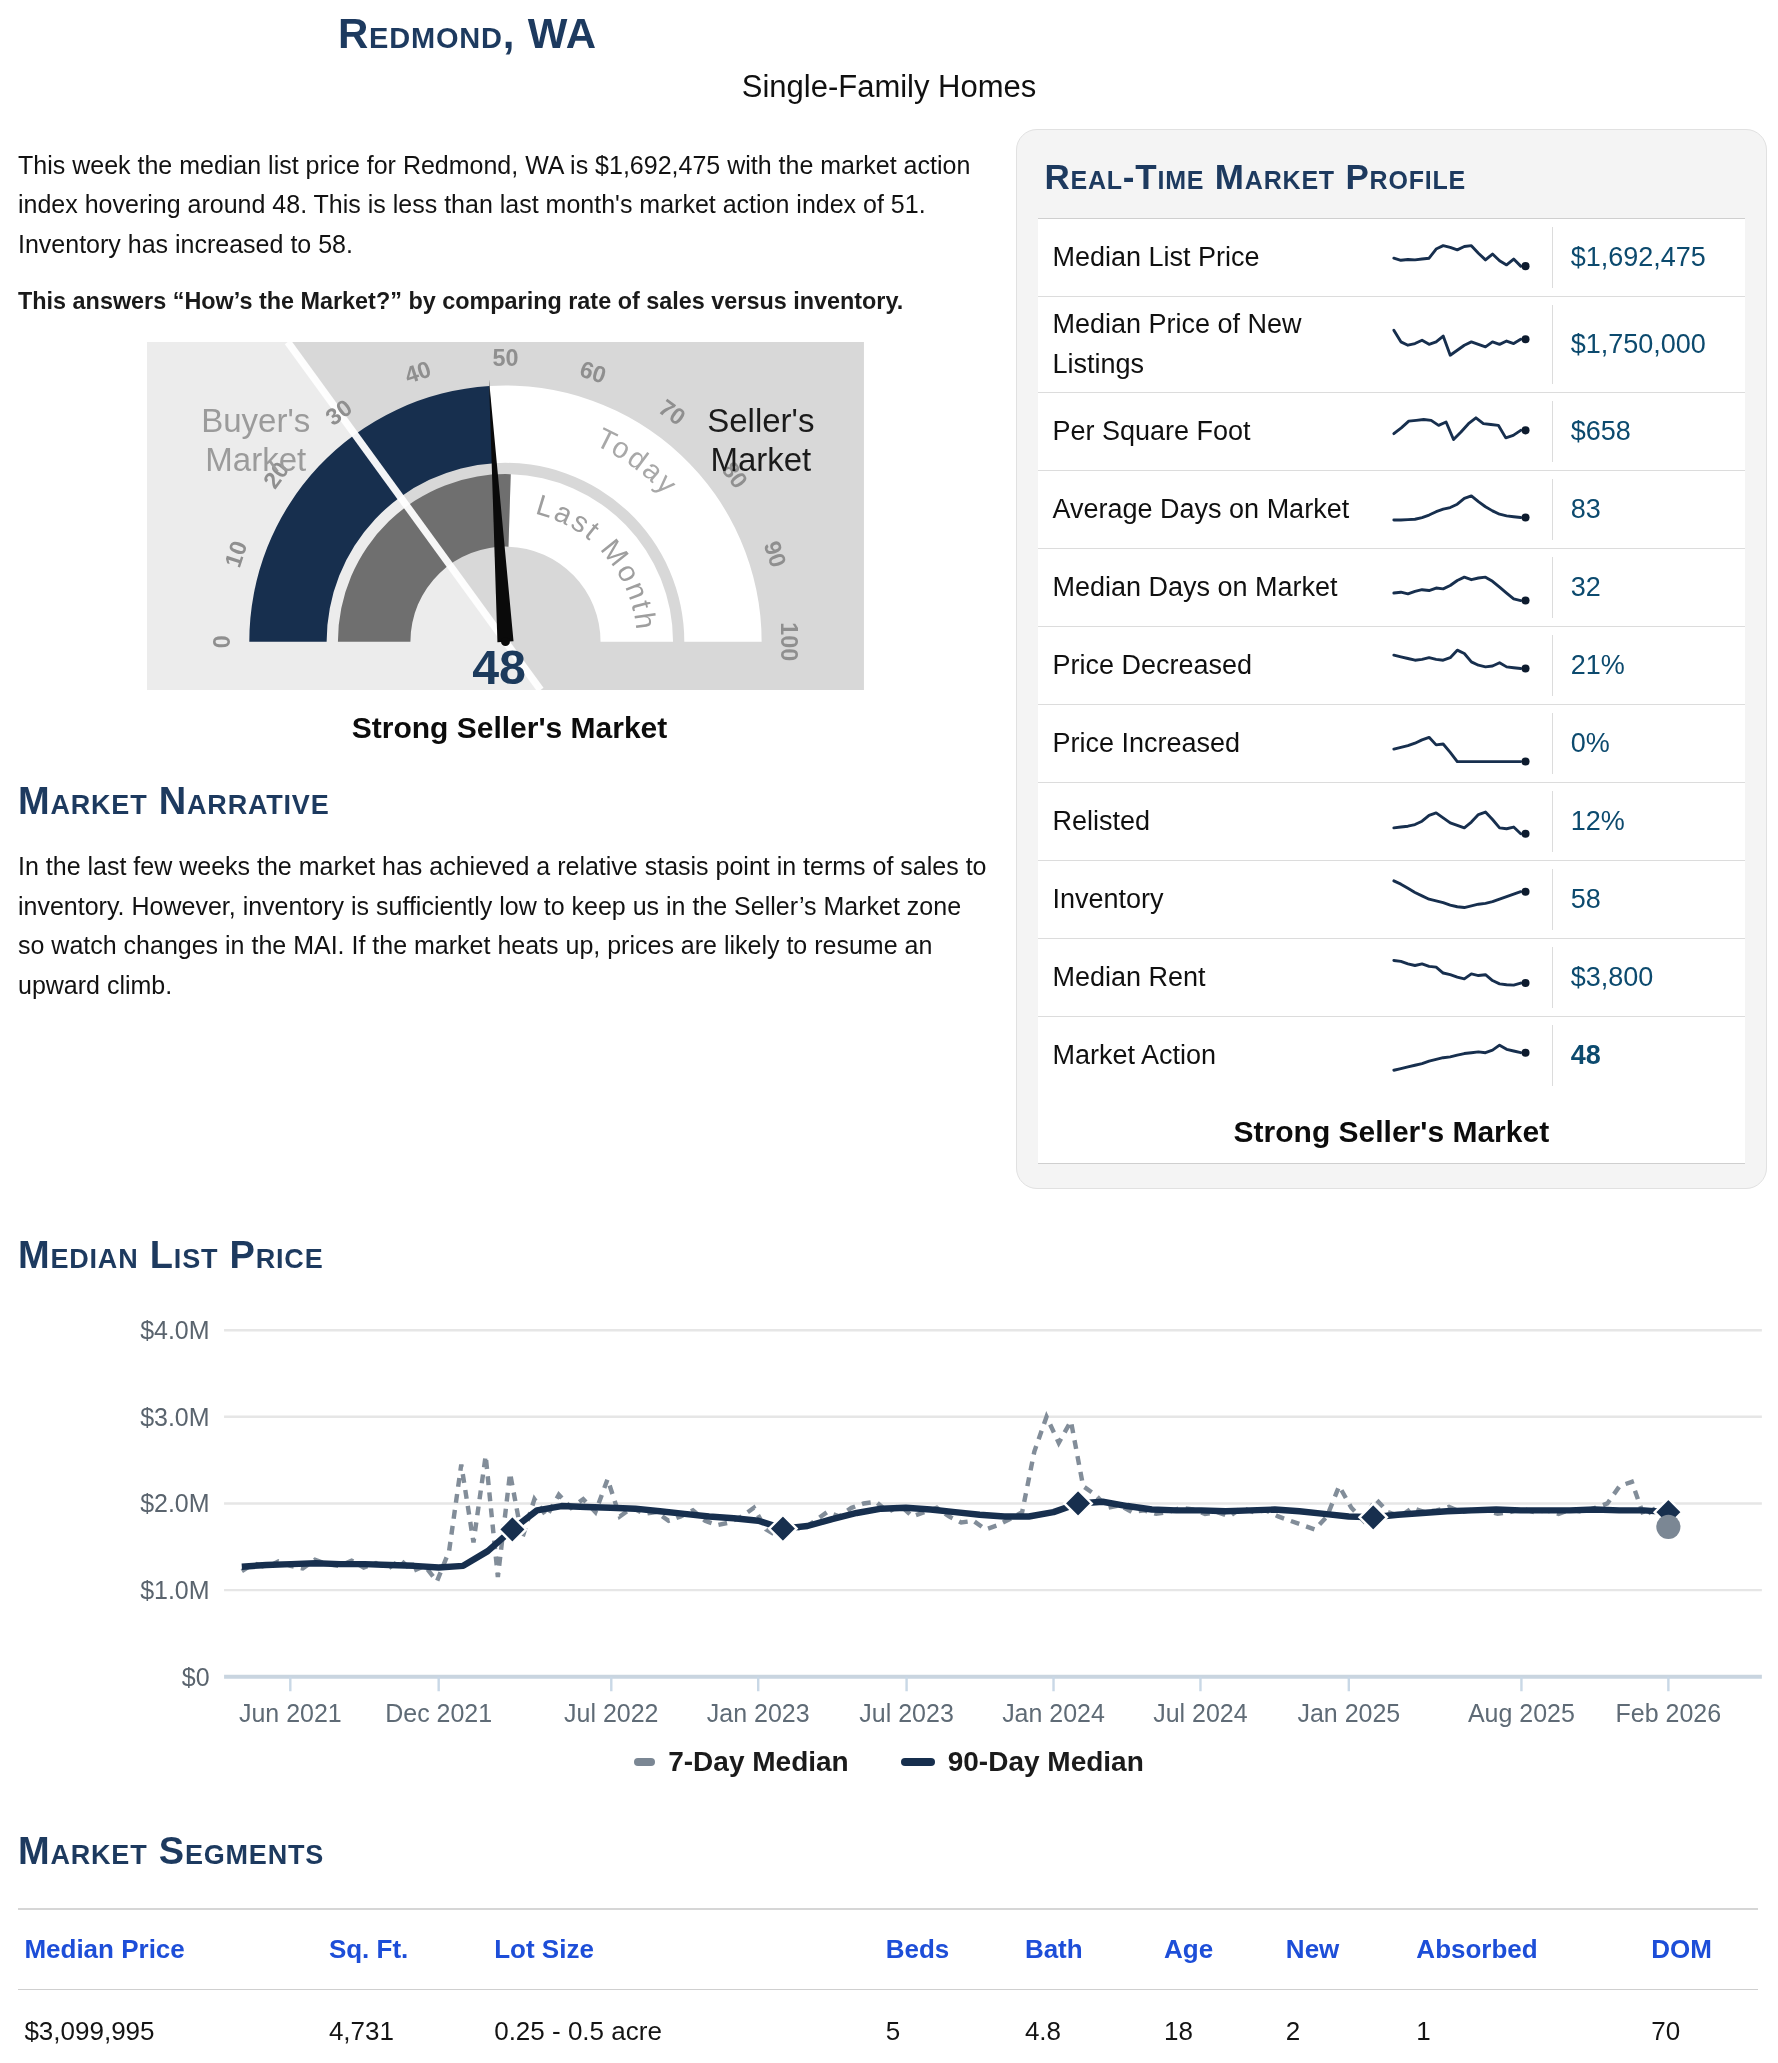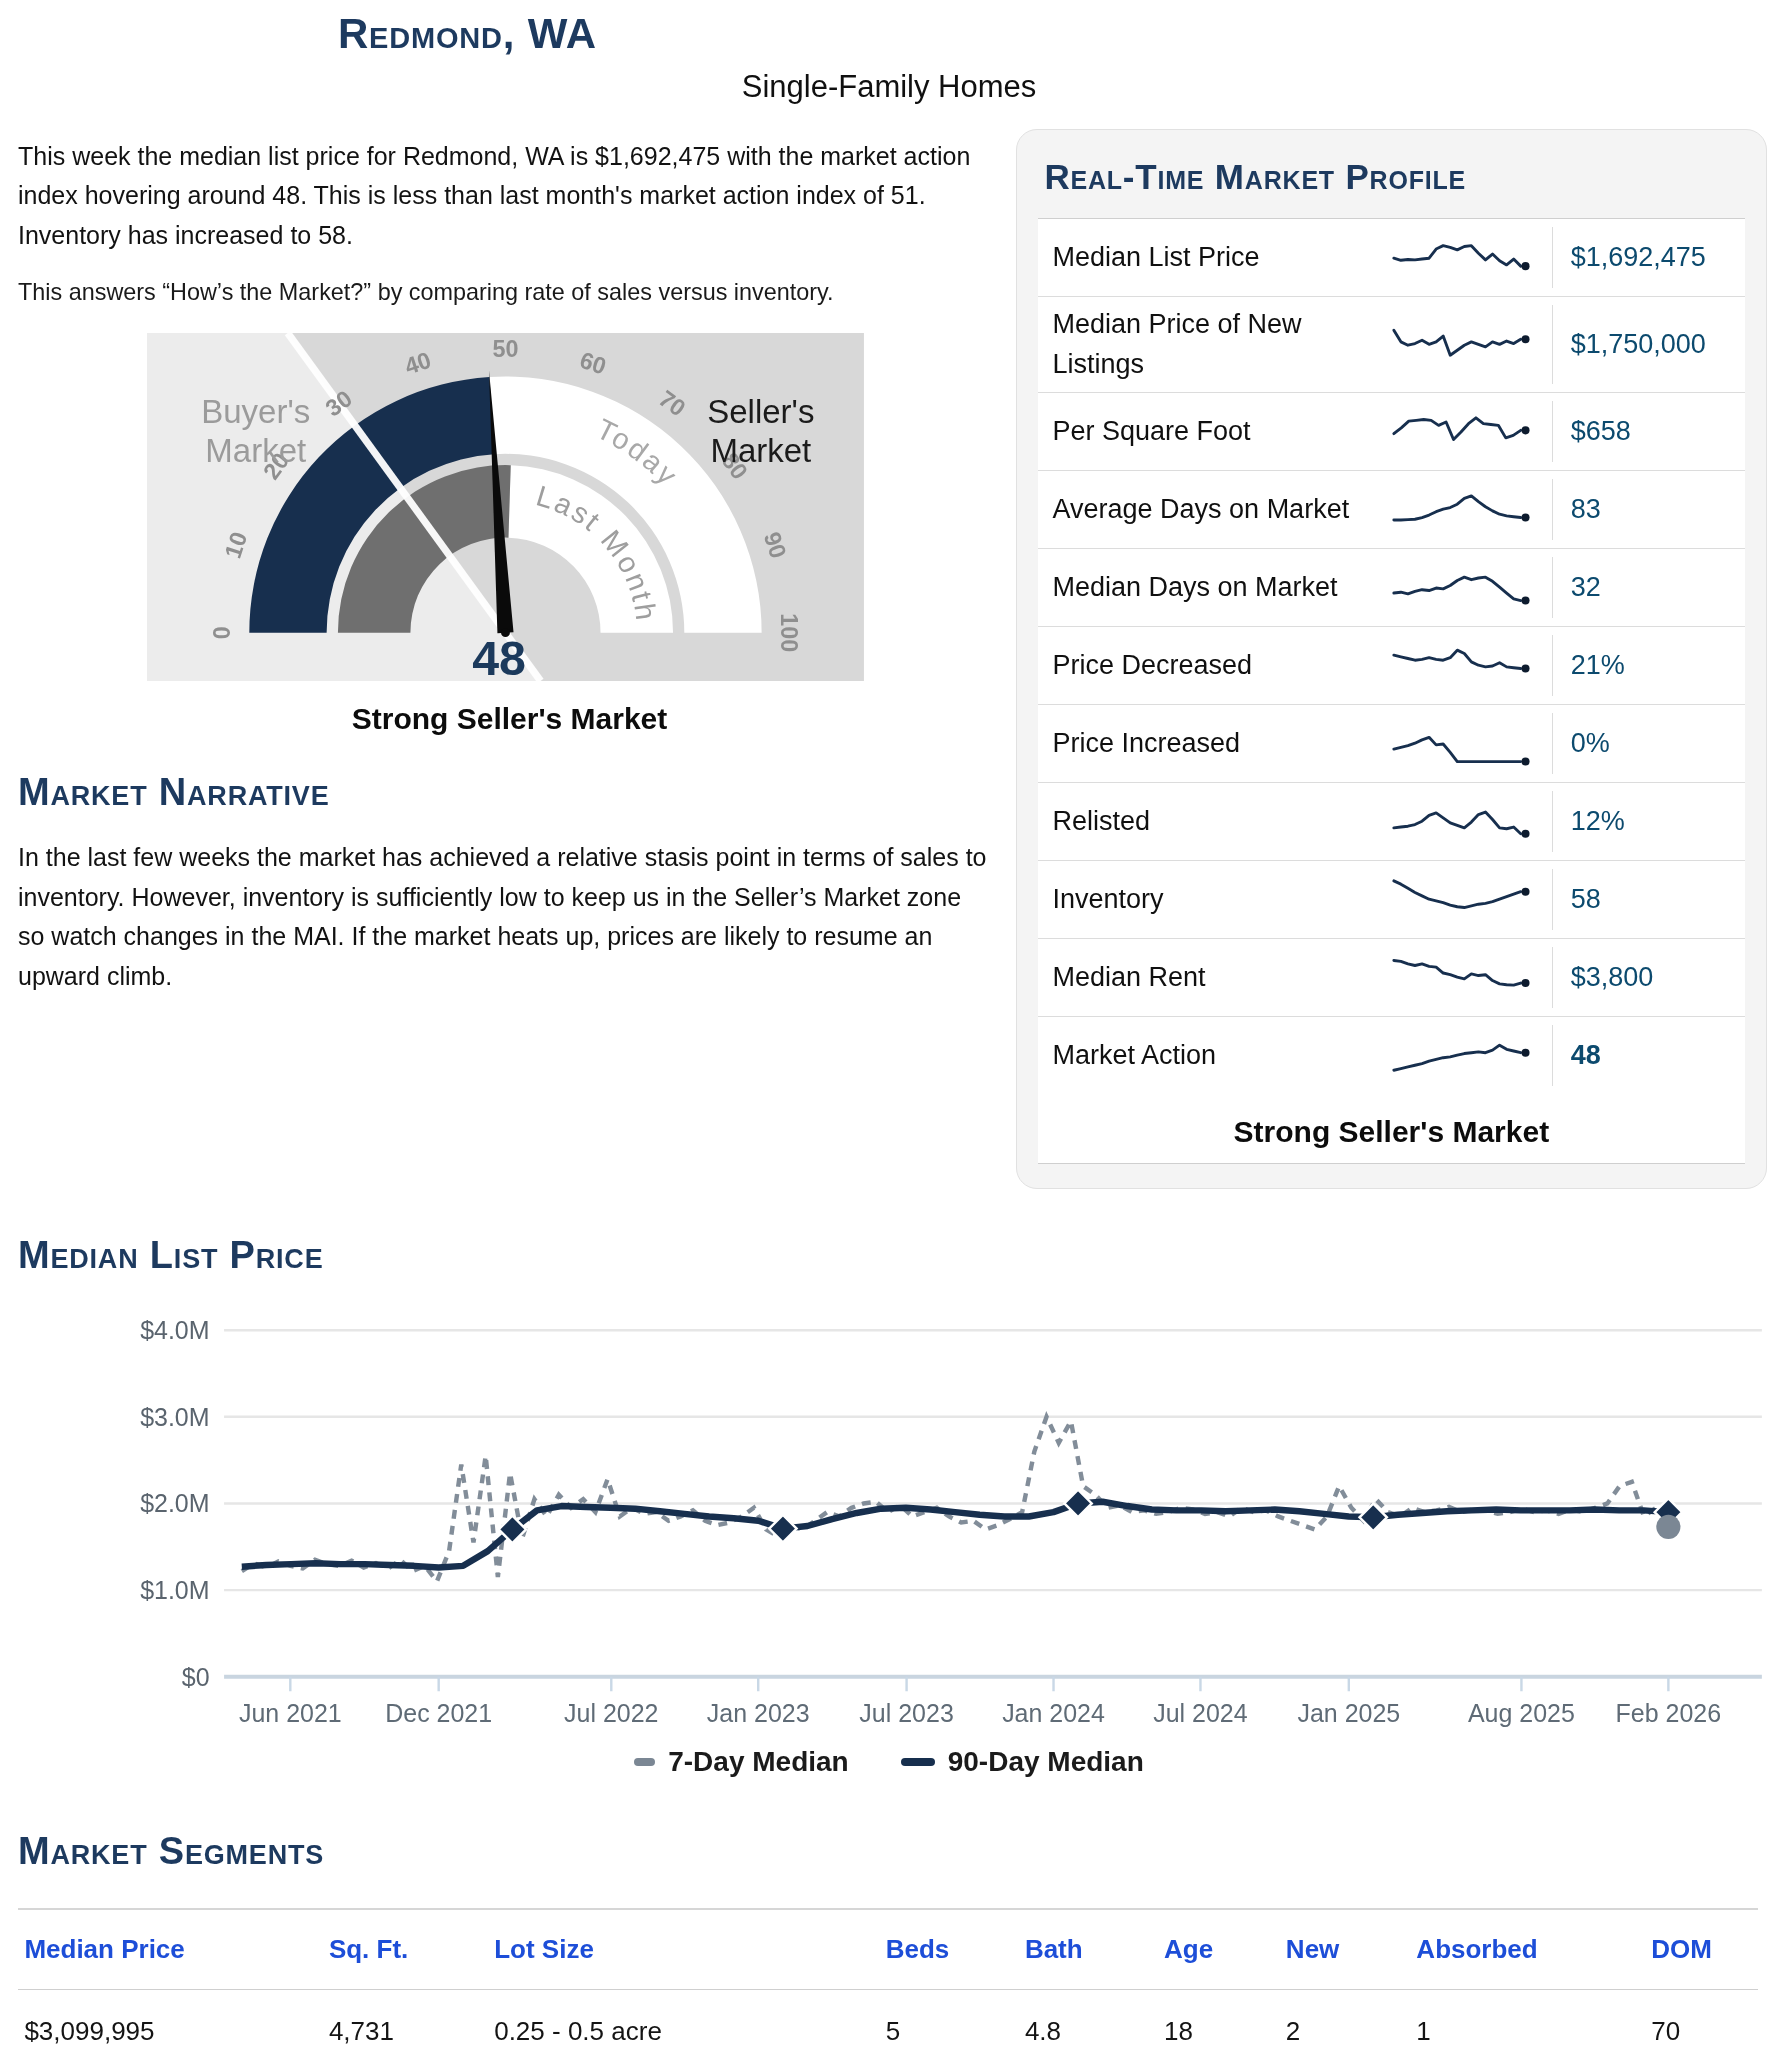--- a/index.html
+++ b/index.html
@@ -4,24 +4,24 @@
 <style>
   html,body{margin:0;padding:0;background:#ffffff;}
   body{font-family:"Liberation Sans","DejaVu Sans",sans-serif;color:#151515;}
   .page{width:1778px;min-height:2064px;position:relative;background:#fff;overflow:hidden;}
   .sc{font-variant:small-caps;font-weight:700;color:#1d3a5f;letter-spacing:0.8px;}
   .city-title{width:935px;text-align:center;font-size:42px;padding-top:9.7px;}
   .subtitle{width:100%;text-align:center;font-size:31px;color:#101010;margin-top:11.3px;}
   .columns{display:flex;align-items:flex-start;padding:24px 11.3px 0 18px;}
   .left-col{width:980px;flex:none;}
   .right-col{flex:1;margin-left:18px;}
-  .intro,.narrative{font-size:25px;line-height:1.58;color:#121212;margin:8px 8px 0 0;}
+  .intro,.narrative{font-size:25px;line-height:1.58;color:#121212;margin:17px 8px 0 0;}
   .section-h{font-size:38px;margin:35px 0 0 0;}
   .section-h.first{margin-top:34px;}
-  .mai-desc{font-size:23.4px;color:#1a1a1a;margin:24px 0 0 0;}
+  .mai-desc{font-size:23.4px;color:#1a1a1a;margin:24px 0 0 0;font-weight:bold;}
   .gauge-wrap{margin:27px 0 0 129px;width:725px;}
   .gauge-wrap svg{display:block;}
   .gauge-status,.profile-footer{font-weight:700;font-size:30px;color:#0c0c0c;text-align:center;}
   .gauge-status{width:725px;margin:21px 0 0 129px;}
   
   .profile-card{background:#f4f4f4;border:1.6px solid #e1e1e1;border-radius:21px;padding:21px 21px 24px 21px;}
   .profile-title{font-size:35px;margin:6.4px 0 21px 6.4px;}
   .profile-table{background:#ffffff;border-top:1.6px solid #cfcfcf;border-bottom:1.6px solid #cfcfcf;}
   .p-row{display:grid;grid-template-columns:1fr 165px 193px;align-items:center;border-top:1.6px solid #dcdcdc;min-height:61px;padding:8px 0 8px 14.5px;}
   .p-row:first-child{border-top:none;}

